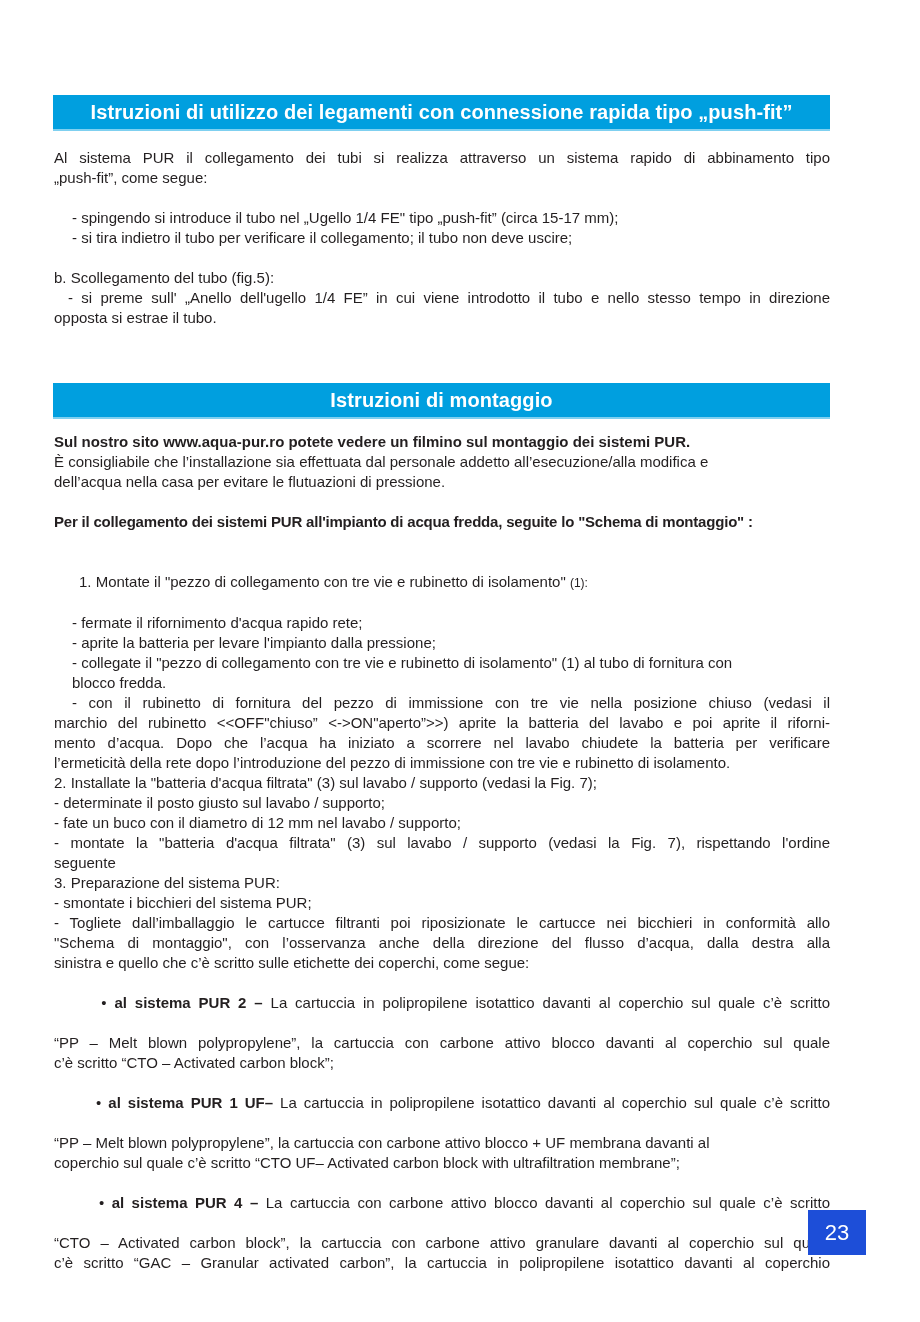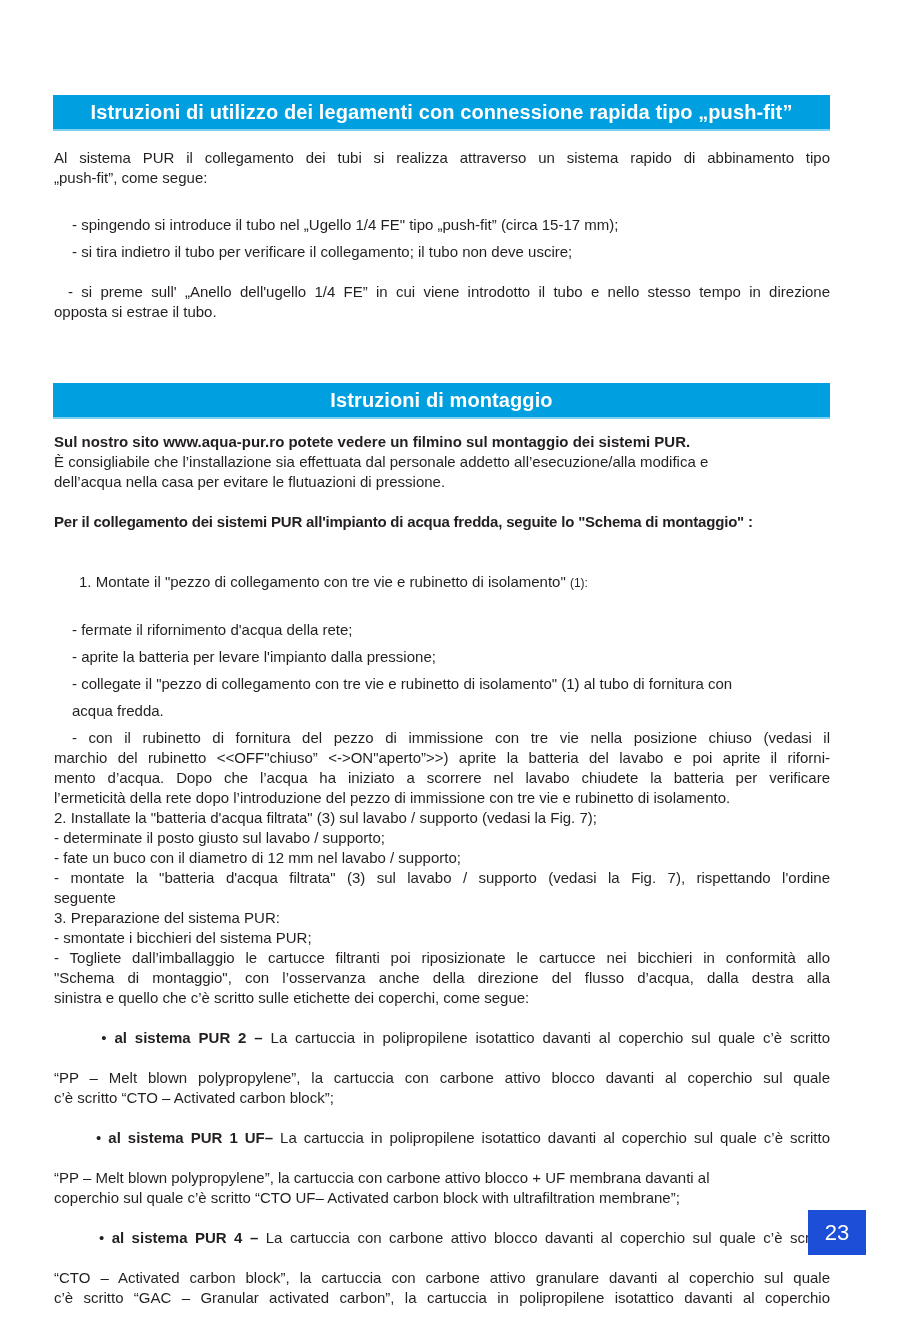--- a/index.html
+++ b/index.html
@@ -47,21 +47,20 @@
     .line {
       display: block;
       white-space: pre-wrap;
     }
     .justify-full {
       text-align: justify;
       text-align-last: justify;
     }
     .indent {
       padding-left: 18px;
-      margin-top: 7px;
     }
     .indent-sm {
       padding-left: 14px;
     }
     .bold {
       font-weight: bold;
     }
     .small {
       font-size: 12px;
     }
@@ -89,41 +88,42 @@
 
   <div class="section-header" style="top:95px;">Istruzioni di utilizzo dei legamenti con connessione rapida tipo „push-fit”</div>
 
   <div class="text-block" style="top:148px;">
     <span class="line justify-full">Al sistema PUR il collegamento dei tubi si realizza attraverso un sistema rapido di abbinamento tipo</span>
     <span class="line">„push-fit”, come segue:</span>
     <span class="gap"></span>
     <span class="line indent">- spingendo si introduce il tubo nel „Ugello 1/4 FE" tipo „push-fit” (circa 15-17 mm);</span>
     <span class="line indent">- si tira indietro il tubo per verificare il collegamento; il tubo non deve uscire;</span>
     <span class="gap"></span>
+    <span class="line">b. Scollegamento del tubo (fig.5):</span>
     <span class="line indent-sm justify-full">- si preme sull' „Anello dell'ugello 1/4 FE” in cui viene introdotto il tubo e nello stesso tempo in direzione</span>
     <span class="line">opposta si estrae il tubo.</span>
   </div>
 
   <div class="section-header" style="top:383px;">Istruzioni di montaggio</div>
 
   <div class="text-block" style="top:432px;">
     <span class="line bold">Sul nostro sito www.aqua-pur.ro potete vedere un filmino sul montaggio dei sistemi PUR.</span>
     <span class="line">È consigliabile che l’installazione sia effettuata dal personale addetto all’esecuzione/alla modifica e</span>
     <span class="line">dell’acqua nella casa per evitare le flutuazioni di pressione.</span>
     <span class="gap"></span>
     <span class="line bold" style="letter-spacing:-0.2px;">Per il collegamento dei sistemi PUR all'impianto di acqua fredda, seguite lo "Schema di montaggio" :</span>
     <span class="gap"></span>
 
     <span class="line">
       <span>1. Montate il "pezzo di collegamento con tre vie e rubinetto di isolamento" </span><span class="small">(1):</span>
     </span>
-    <span class="line indent">- fermate il rifornimento d'acqua della rete;</span>
+    <span class="line indent">- fermate il rifornimento d'acqua rapido rete;</span>
     <span class="line indent">- aprite la batteria per levare l'impianto dalla pressione;</span>
     <span class="line indent">- collegate il "pezzo di collegamento con tre vie e rubinetto di isolamento" (1) al tubo di fornitura con</span>
-    <span class="line indent">acqua fredda.</span>
+    <span class="line indent">blocco fredda.</span>
     <span class="line indent justify-full">- con il rubinetto di fornitura del pezzo di immissione con tre vie nella posizione chiuso (vedasi il</span>
     <span class="line justify-full">marchio del rubinetto &lt;&lt;OFF"chiuso” &lt;-&gt;ON"aperto”&gt;&gt;) aprite la batteria del lavabo e poi aprite il riforni-</span>
     <span class="line justify-full">mento d’acqua. Dopo che l’acqua ha iniziato a scorrere nel lavabo chiudete la batteria per verificare</span>
     <span class="line">l’ermeticità della rete dopo l’introduzione del pezzo di immissione con tre vie e rubinetto di isolamento.</span>
 
     <span class="line">2. Installate la "batteria d'acqua filtrata" (3) sul lavabo / supporto (vedasi la Fig. 7);</span>
     <span class="line">- determinate il posto giusto sul lavabo / supporto;</span>
     <span class="line">- fate un buco con il diametro di 12 mm nel lavabo / supporto;</span>
     <span class="line justify-full">- montate la "batteria d'acqua filtrata" (3) sul lavabo / supporto (vedasi la Fig. 7), rispettando l'ordine</span>
     <span class="line">seguente</span>

